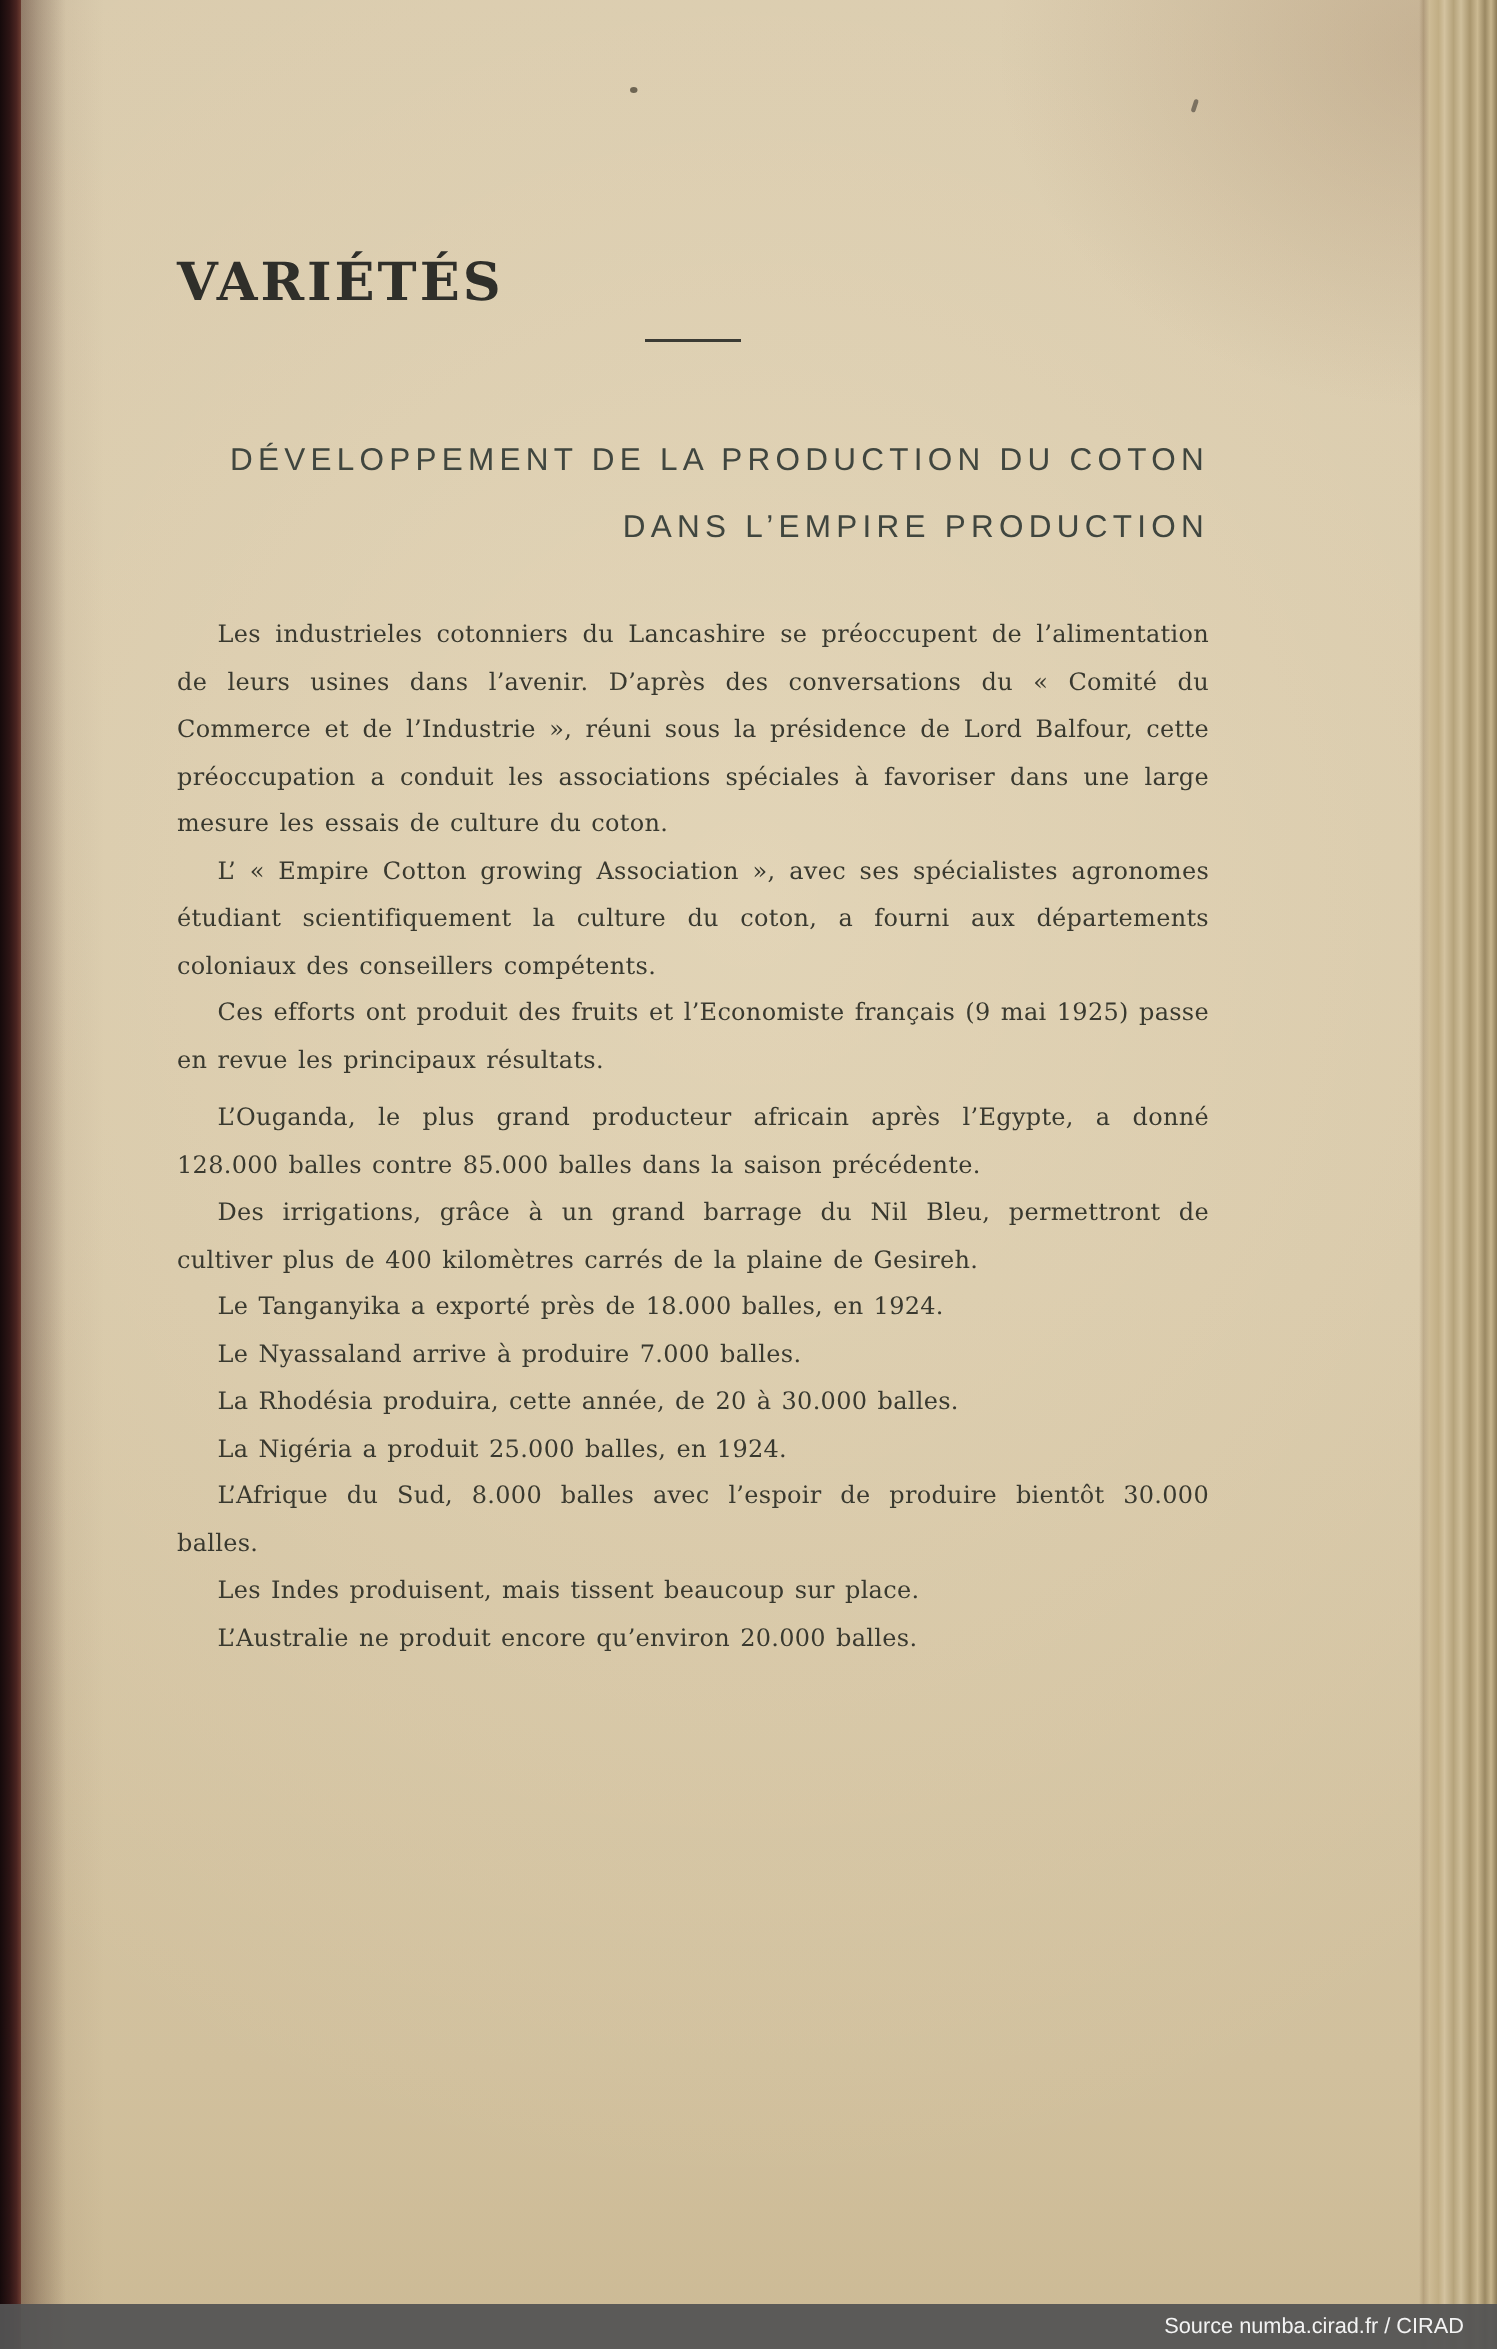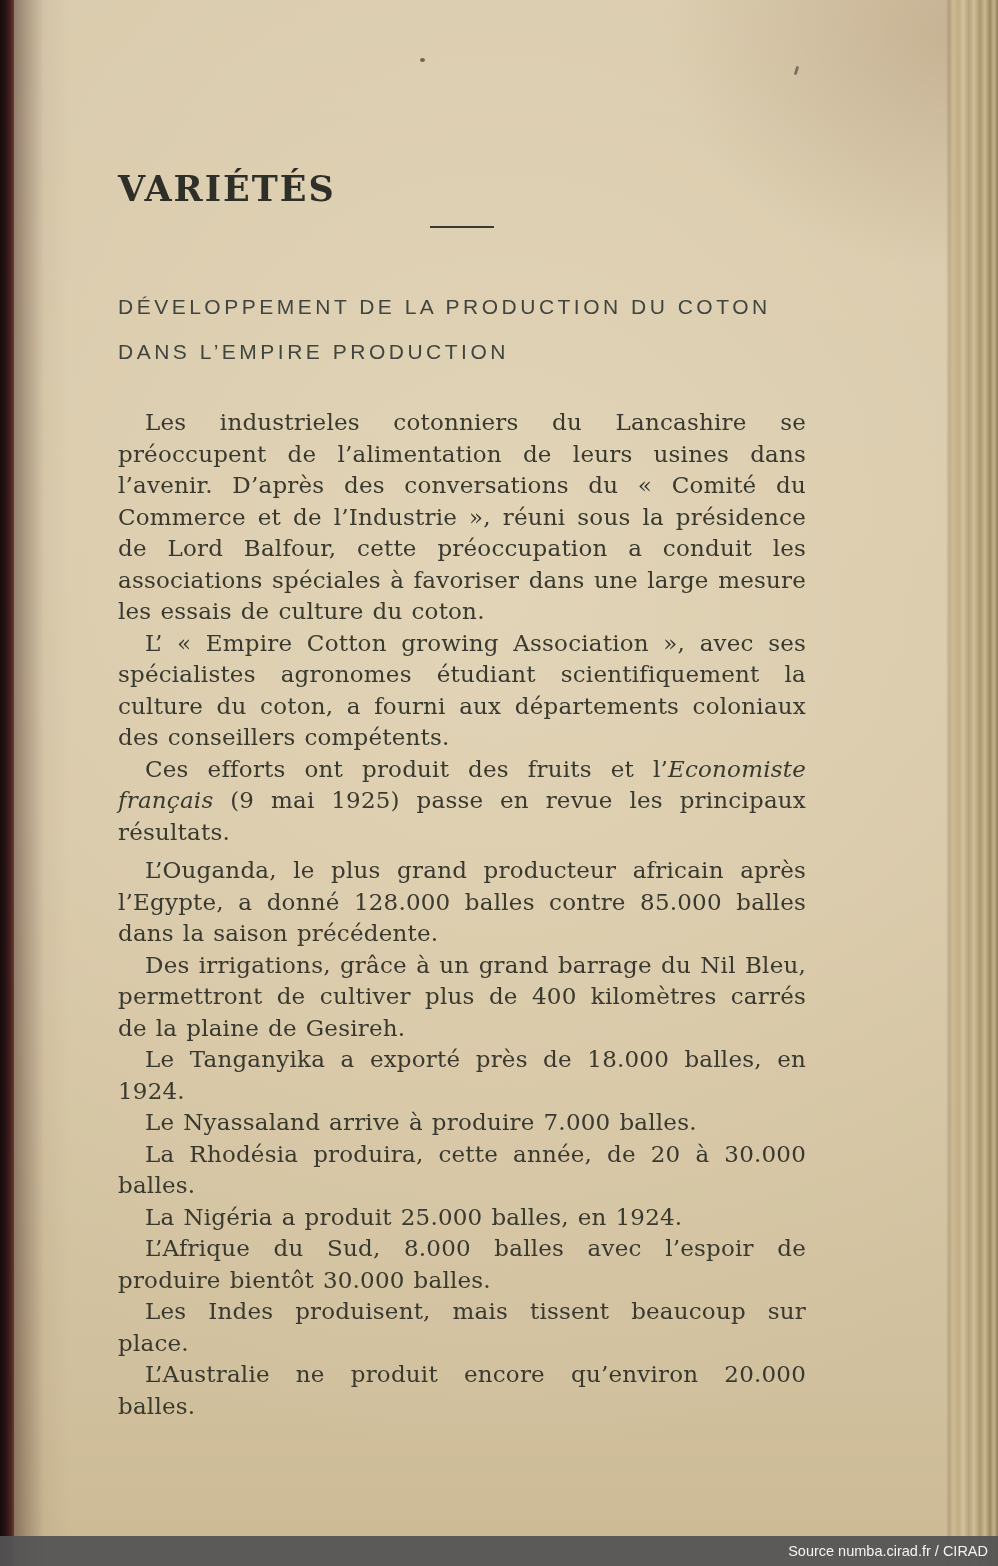--- a/index.html
+++ b/index.html
@@ -85,60 +85,59 @@
     margin: 0;
   }
   .title-rule {
     width: 64px;
     height: 2px;
     background: #3b3b34;
     margin: 17px auto 0 auto;
   }
   .heading {
     margin-top: 56px;
-    text-align: left;
+    text-align: right;
     font-family: "Liberation Sans", sans-serif;
     font-size: 21px;
     font-weight: 500;
     letter-spacing: 3.5px;
     line-height: 45px;
     color: #40463f;
   }
   .body-text {
     margin-top: 33px;
-    font-size: 23px;
+    font-size: 16px;
     line-height: 31.5px;
     text-align: justify;
     letter-spacing: 0.2px;
     word-spacing: 1.5px;
     color: #39392f;
   }
   .body-text p {
     margin: 0;
     text-indent: 27px;
   }
   .p-gap {
     margin-top: 7px !important;
   }
   .journal-italic {
-    font-style: italic;
   }
   .watermark-bar {
     position: absolute;
     left: 0; bottom: 0;
     width: 100%;
     height: 30px;
     background: rgba(84,84,84,0.94);
     color: #f3f3f3;
     font-family: "Liberation Sans", sans-serif;
     font-size: 14.5px;
     display: flex;
     align-items: center;
     justify-content: flex-end;
-    padding-right: 10px;
+    padding-right: 22px;
     box-sizing: border-box;
   }
 </style>
 </head>
 <body>
 
 <div class="paper"></div>
 <div class="binding"></div>
 <div class="binding-shadow"></div>
 <div class="page-edges"></div>

